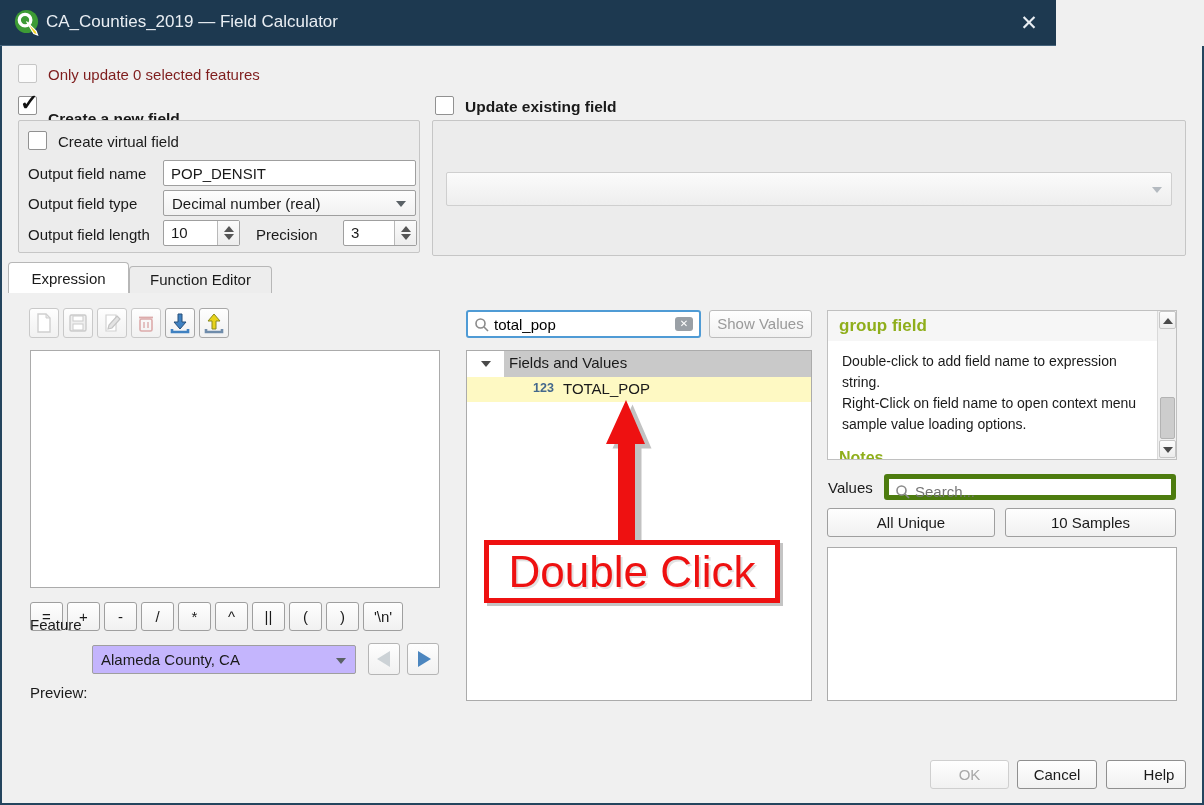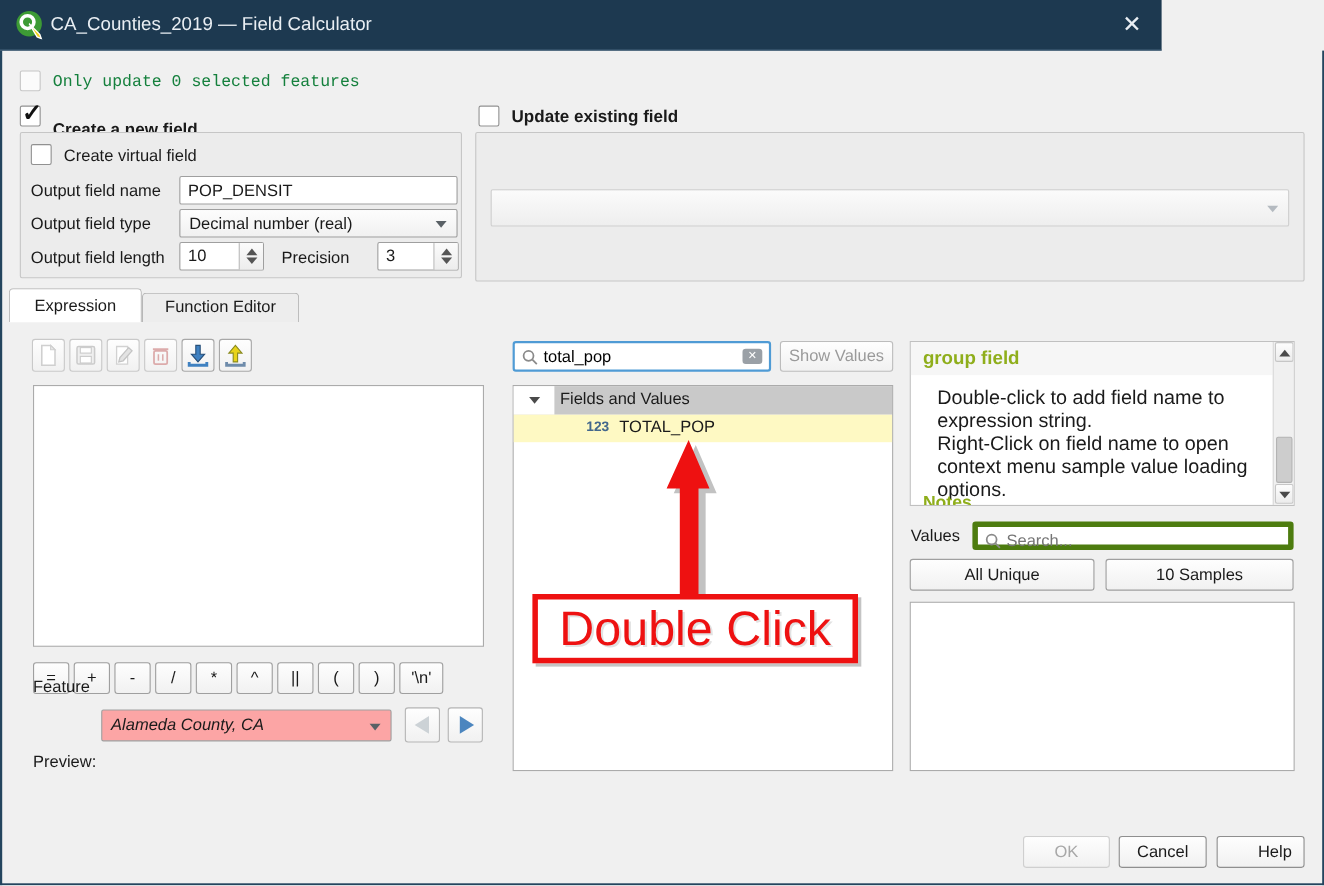--- a/index.html
+++ b/index.html
@@ -16,29 +16,29 @@
   #edge-l { left:0; top:46px; width:2px; height:759px; }
   #edge-r { right:0; top:46px; width:2px; height:759px; }
   #edge-b { left:0; bottom:0; width:1204px; height:2px; }
 
   
   .cb { position:absolute; width:19px; height:19px; background:#fff; border:1px solid #919191; border-radius:2px; }
   .cb.dis { border-color:#c6c6c6; background:#fbfbfb; }
   .cb .mark { position:absolute; left:1px; top:-7px; font-size:22px; font-weight:bold; color:#111; }
   .cb-label { position:absolute; white-space:nowrap; }
   .cb-label.b { font-weight:bold; font-size:15.5px; }
-  .cb-label.dis { color:#15803d;font-family:Liberation Mono, monospace; }
+  .cb-label.dis { color:#7f1d1d; }
 
   
   .gpanel { position:absolute; background:#ececec; border:1px solid #c6c6c6; border-radius:2px; }
 
   .flabel { position:absolute; white-space:nowrap; }
   .tinput { position:absolute; background:#fff; border:1px solid #9f9f9f; border-radius:2px; font-family:"Liberation Sans",sans-serif; font-size:15px; padding:0 7px; color:#1a1a1a; }
   .combo { position:absolute; background:linear-gradient(#fdfdfd,#f1f1f1); border:1px solid #9f9f9f; border-radius:2px; padding:0 26px 0 8px; display:flex; align-items:center; white-space:nowrap; cursor:pointer; }
-  .combo.white { background:#fca5a5;font-style:italic; }
+  .combo.white { background:#c4b5fd; }
   .combo.dis { background:linear-gradient(#fbfbfb,#eeeeee); border-color:#cfcfcf; cursor:default; }
   .arr-dn { position:absolute; right:9px; top:50%; margin-top:-2px; width:0; height:0; border-left:5px solid transparent; border-right:5px solid transparent; border-top:6px solid #5a6166; }
   .combo.dis .arr-dn { border-top-color:#b4bac0; }
 
   .spin { position:absolute; background:#fff; border:1px solid #9f9f9f; border-radius:2px; }
   .spin .num { position:absolute; left:7px; top:3px; }
   .spin .btns { position:absolute; right:0; top:0; bottom:0; width:22px; border-left:1px solid #b9b9b9; background:linear-gradient(#fbfbfb,#ededed); }
   .tri-up { position:absolute; left:6px; top:5px; width:0; height:0; border-left:5px solid transparent; border-right:5px solid transparent; border-bottom:6px solid #555; }
   .tri-dn { position:absolute; left:6px; bottom:5px; width:0; height:0; border-left:5px solid transparent; border-right:5px solid transparent; border-top:6px solid #555; }
 
@@ -76,21 +76,21 @@
   #tree-branch .tri { position:absolute; left:14px; top:10px; width:0; height:0; border-left:5px solid transparent; border-right:5px solid transparent; border-top:6px solid #4a4a4a; }
   #tree-header .txt { position:absolute; left:42px; top:3px; }
   #tree-item { position:absolute; left:0; top:26px; width:344px; height:25px; background:#fef9c3; cursor:pointer; }
   #tree-item .badge { position:absolute; left:66px; top:4px; color:#44688c; font-weight:bold; font-size:12.5px; }
   #tree-item .name { position:absolute; left:96px; top:3px; }
 
   
   #help-panel { position:absolute; left:827px; top:310px; width:350px; height:150px; background:#fff; border:1px solid #c0c0c0; overflow:hidden; }
   #help-title { position:absolute; left:0; top:0; width:329px; height:30px; background:#f6f6f6; }
   #help-title span { position:absolute; left:11px; top:5px; color:#8fae1b; font-weight:bold; font-size:17px; }
-  #help-body { position:absolute; left:24px; top:40px; width:312px; font-size:18px; line-height:21px; }
+  #help-body { position:absolute; left:14px; top:40px; width:312px; font-size:14px; line-height:21px; }
   #help-notes { position:absolute; left:11px; top:138px; color:#8fae1b; font-weight:bold; font-size:16px; }
   #help-scroll { position:absolute; right:0; top:0; width:19px; height:148px; background:#f0f0f0; border-left:1px solid #d9d9d9; }
   .sbtn { position:absolute; left:1px; width:17px; height:18px; background:linear-gradient(#fdfdfd,#ececec); border:1px solid #c6c6c6; border-radius:2px; }
   .sbtn .u { position:absolute; left:3px; top:6px; width:0; height:0; border-left:5px solid transparent; border-right:5px solid transparent; border-bottom:6px solid #4a4a4a; }
   .sbtn .d { position:absolute; left:3px; top:6px; width:0; height:0; border-left:5px solid transparent; border-right:5px solid transparent; border-top:6px solid #4a4a4a; }
   #sthumb { position:absolute; left:2px; top:86px; width:15px; height:42px; background:#cdcdcd; border:1px solid #b3b3b3; border-radius:2px; }
 
   #values-label { position:absolute; left:828px; top:479px; }
   #values-search { position:absolute; left:884px; top:474px; width:292px; height:26px; background:#fff; border:5px solid #4d7c0f; border-radius:3px; }
   #values-search input { position:absolute; left:26px; top:1px; width:230px; height:22px; border:none; outline:none; font-family:"Liberation Sans",sans-serif; font-size:15px; background:transparent; color:#8d8d8d; }

